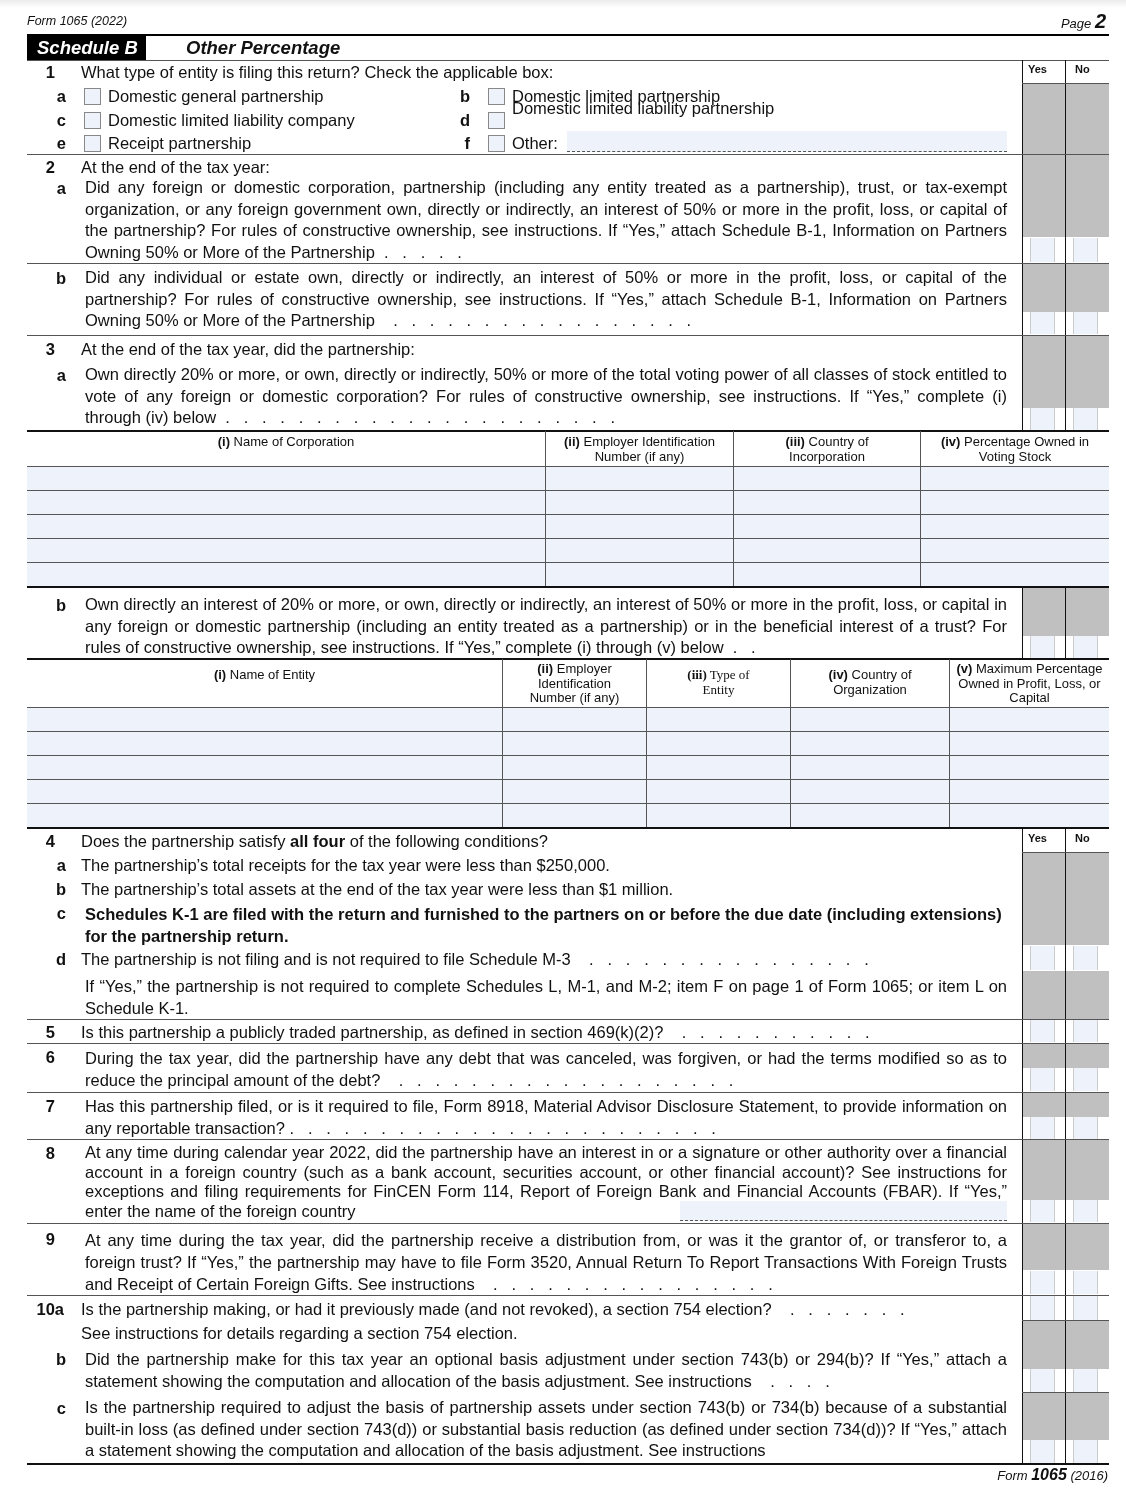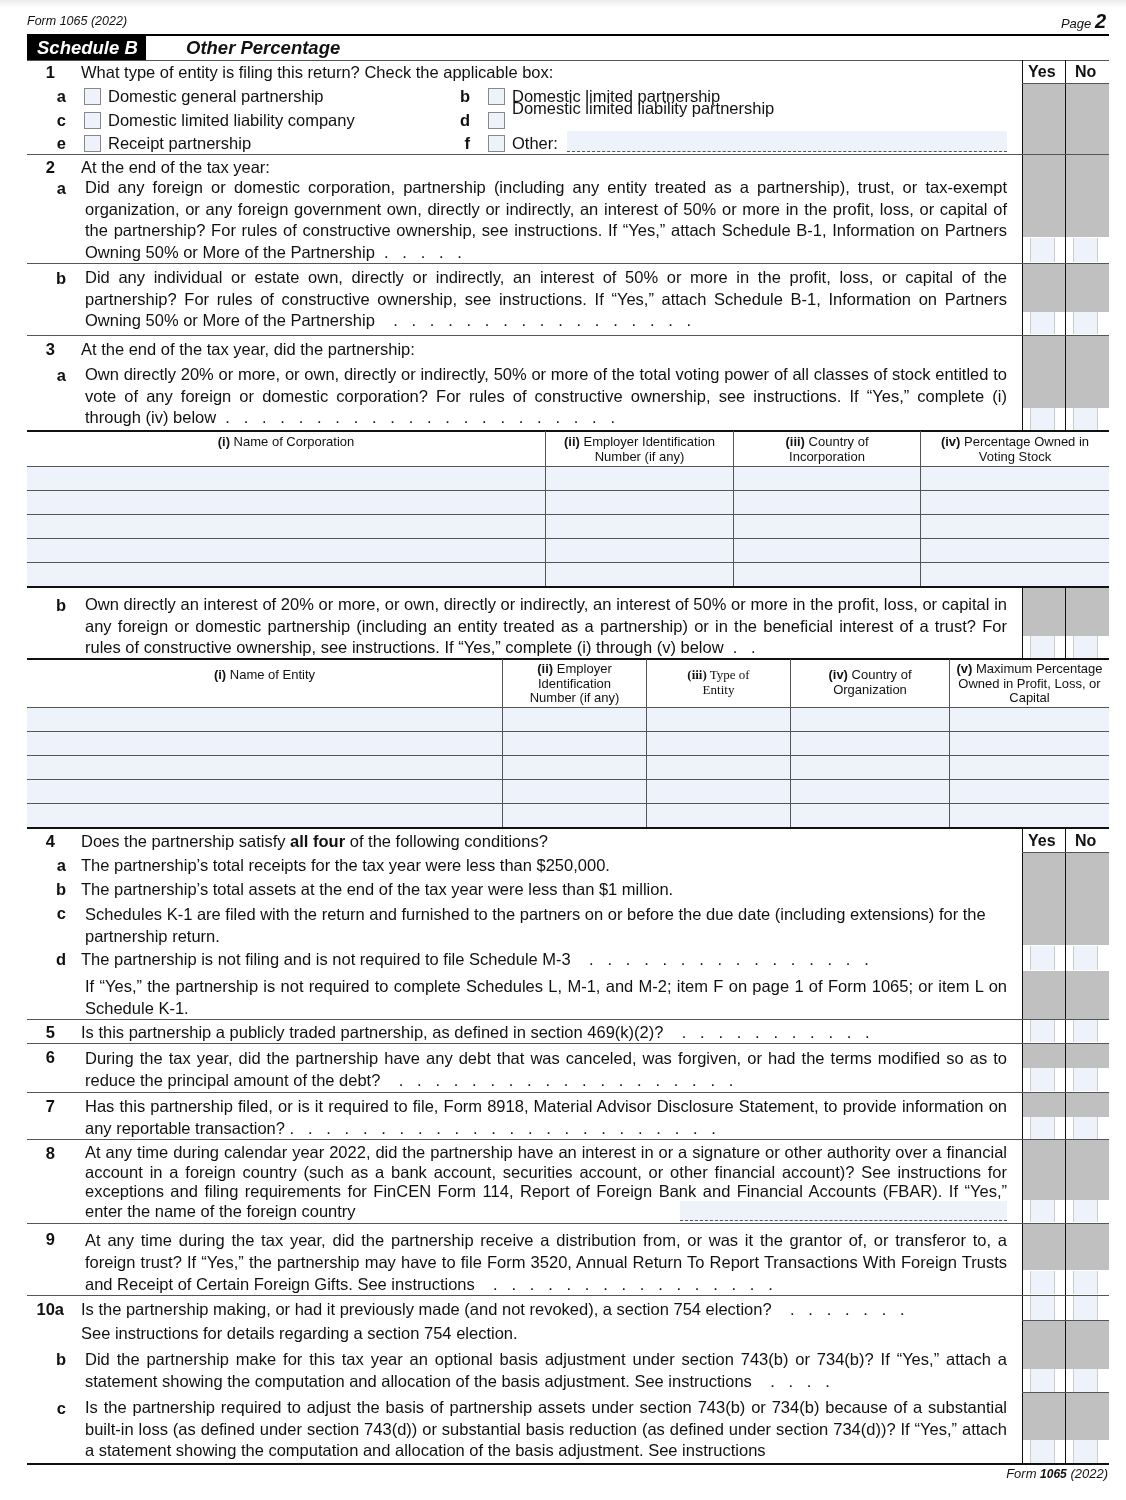--- a/index.html
+++ b/index.html
@@ -11,33 +11,33 @@
   .page-no { right: 20px; top: 10px; font-size: 13px; }
   .page-no b { font-size: 20px; font-weight: bold; }
   .hdr-rule { left: 27px; top: 34px; width: 1082px; height: 2px; background: #000; }
   .sched-box { left: 27px; top: 36px; width: 119px; height: 24px; background: #000; color: #fff; font-weight: bold; font-size: 18.5px; padding: 1px 0 0 10px; }
   .sched-title { left: 186px; top: 37px; font-weight: bold; font-size: 18.5px; }
   .hline { position: absolute; background: #555; height: 1px; }
   .hline.thick { background: #111; height: 2px; }
   .vline { position: absolute; background: #111; width: 1px; }
   .num { position: absolute; font-weight: bold; text-align: right; width: 40px; }
   .txt { position: absolute; left: 85px; width: 922px; line-height: 21.6px; text-align: justify; }
-  .txt.nj { text-align: left; }
+  .txt.nj { text-align: left; font-weight: bold; }
   .line { position: absolute; left: 81px; white-space: nowrap; }
   .dots { letter-spacing: 0; }
   .cb { position: absolute; width: 17px; height: 17px; border: 1px solid #888; background: #eef2fb; }
-  .yn-hdr { position: absolute; font-weight: bold; font-size: 16px; }
+  .yn-hdr { position: absolute; font-weight: bold; font-size: 11px; }
   .shade { position: absolute; background: #c0c0c0; }
   .ans { position: absolute; background: #eef2fb; border-left: 1px solid #ccc; border-right: 1px solid #ccc; }
   .fill { position: absolute; background: #eef2fb; border-bottom: 1px dashed #555; }
   .th { position: absolute; font-size: 13px; text-align: center; line-height: 14.5px; }
   .th b { font-weight: bold; }
   .tcell { position: absolute; background: #eef2fb; }
   .footer { right: 18px; top: 1466px; font-size: 13px; }
-  .footer b { font-size: 12px; font-weight: bold; }
+  .footer b { font-size: 16px; font-weight: bold; }
 </style>
 </head>
 <body>
 
 <div class="abs topbar"></div>
 
 <div class="abs form-id">Form 1065 (2022)</div>
 <div class="abs page-no"><span>Page</span> <b>2</b></div>
 <div class="abs hdr-rule"></div>
 <div class="abs sched-box">Schedule B</div>
@@ -265,27 +265,27 @@
 <div class="ans" style="left:1073px;top:1271px;width:25px;height:23px;"></div>
 <div class="hline" style="left:27px;top:1295px;width:1082px;"></div>
 
 <div class="num" style="left:24px;top:1300px;">10a</div>
 <div class="line" style="top:1300px;"><span>Is the partnership making, or had it previously made (and not revoked), a section 754 election?</span><span class="dots"> &nbsp;&nbsp;&nbsp;.&nbsp;&nbsp;&nbsp;.&nbsp;&nbsp;&nbsp;.&nbsp;&nbsp;&nbsp;.&nbsp;&nbsp;&nbsp;.&nbsp;&nbsp;&nbsp;.&nbsp;&nbsp;&nbsp;.</span></div>
 <div class="ans" style="left:1030px;top:1296px;width:25px;height:24px;"></div>
 <div class="ans" style="left:1073px;top:1296px;width:25px;height:24px;"></div>
 <div class="hline" style="left:1022px;top:1320px;width:87px;"></div>
 <div class="line" style="top:1324px;">See instructions for details regarding a section 754 election.</div>
 <div class="num" style="left:26px;top:1350px;">b</div>
-<div class="txt" style="top:1348px;line-height:22px;"><span>Did the partnership make for this tax year an optional basis adjustment under section 743(b) or 734(b)? If “Yes,” attach a statement showing the computation and allocation of the basis adjustment. See instructions</span><span class="dots"> &nbsp;&nbsp;&nbsp;.&nbsp;&nbsp;&nbsp;.&nbsp;&nbsp;&nbsp;.&nbsp;&nbsp;&nbsp;.</span></div>
+<div class="txt" style="top:1348px;line-height:22px;"><span>Did the partnership make for this tax year an optional basis adjustment under section 743(b) or 294(b)? If “Yes,” attach a statement showing the computation and allocation of the basis adjustment. See instructions</span><span class="dots"> &nbsp;&nbsp;&nbsp;.&nbsp;&nbsp;&nbsp;.&nbsp;&nbsp;&nbsp;.&nbsp;&nbsp;&nbsp;.</span></div>
 <div class="shade" style="left:1023px;top:1321px;width:42px;height:48px;"></div>
 <div class="shade" style="left:1066px;top:1321px;width:43px;height:48px;"></div>
 <div class="ans" style="left:1030px;top:1369px;width:25px;height:23px;"></div>
 <div class="ans" style="left:1073px;top:1369px;width:25px;height:23px;"></div>
 <div class="hline" style="left:1022px;top:1392px;width:87px;"></div>
 <div class="num" style="left:26px;top:1399px;">c</div>
 <div class="txt" style="top:1397px;line-height:21.7px;">Is the partnership required to adjust the basis of partnership assets under section 743(b) or 734(b) because of a substantial built-in loss (as defined under section 743(d)) or substantial basis reduction (as defined under section 734(d))? If “Yes,” attach a statement showing the computation and allocation of the basis adjustment. See instructions</div>
 <div class="shade" style="left:1023px;top:1393px;width:42px;height:47px;"></div>
 <div class="shade" style="left:1066px;top:1393px;width:43px;height:47px;"></div>
 <div class="ans" style="left:1030px;top:1440px;width:25px;height:23px;"></div>
 <div class="ans" style="left:1073px;top:1440px;width:25px;height:23px;"></div>
 <div class="hline thick" style="left:27px;top:1463px;width:1082px;"></div>
 
-<div class="abs footer"><span>Form</span> <b>1065</b> <span>(2022)</span></div>
+<div class="abs footer"><span>Form</span> <b>1065</b> <span>(2016)</span></div>
 
 </body></html>

